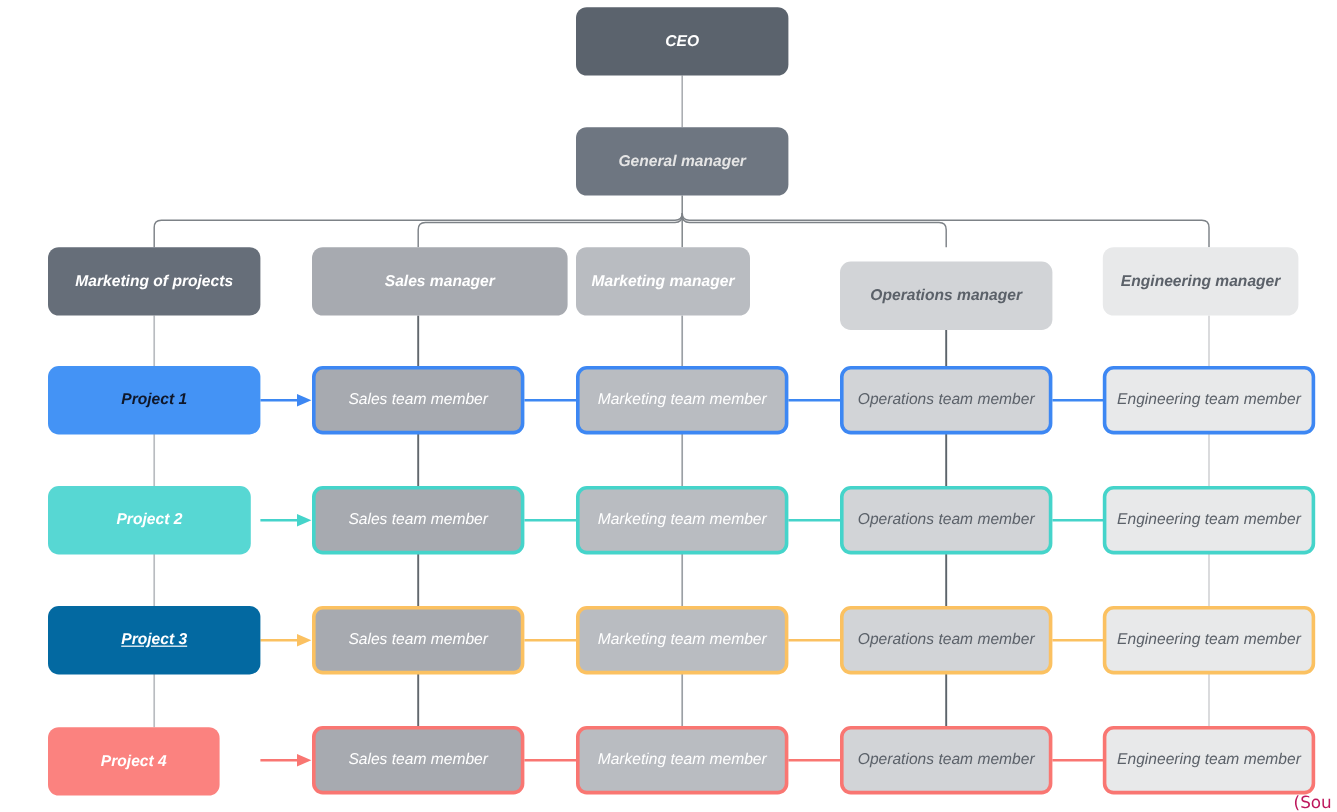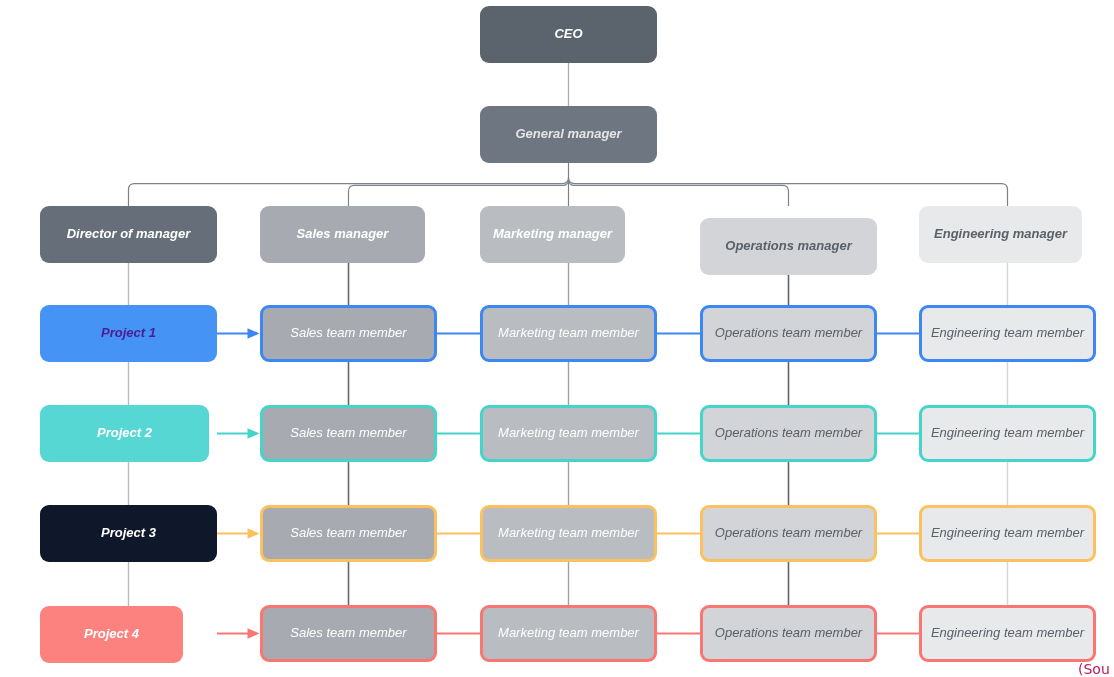--- a/index.html
+++ b/index.html
@@ -78,35 +78,35 @@
       <path d="M 877 633.5 L 920 633.5" fill="none" stroke="#f97672" stroke-width="2"></path>
     </svg>
   <div id="nodes">
       <div class="node" style="left: 480px; top: 6px; width: 177px; height: 57px; background: rgb(91, 99, 109); color: rgb(255, 255, 255); border-radius: 9px; font-size: 13px; font-weight: bold;">
         <span class="label">CEO</span>
       </div>
       <div class="node" style="left: 480px; top: 106px; width: 177px; height: 57px; background: rgb(110, 118, 129); color: #e5e5e5; border-radius: 9px; font-size: 13px; font-weight: bold;">
         <span class="label">General manager</span>
       </div>
       <div class="node" style="left: 40px; top: 206px; width: 177px; height: 57px; background: rgb(102, 110, 121); color: rgb(255, 255, 255); border-radius: 9px; font-size: 13px; font-weight: bold;">
-        <span class="label">Director of manager</span>
+        <span class="label">Marketing of projects</span>
       </div>
-      <div class="node" style="left: 260px; top: 206px; width: 165px; height: 57px; background: rgb(167, 170, 176); color: rgb(255, 255, 255); border-radius: 9px; font-size: 13px; font-weight: bold;">
+      <div class="node" style="left: 260px; top: 206px; width: 213px; height: 57px; background: rgb(167, 170, 176); color: rgb(255, 255, 255); border-radius: 9px; font-size: 13px; font-weight: bold;">
         <span class="label">Sales manager</span>
       </div>
       <div class="node" style="left: 480px; top: 206px; width: 145px; height: 57px; background: rgb(185, 188, 193); color: rgb(255, 255, 255); border-radius: 9px; font-size: 13px; font-weight: bold;">
         <span class="label">Marketing manager</span>
       </div>
       <div class="node" style="left: 700px; top: 206px; width: 177px; height: 57px; background: rgb(210, 212, 215); color: rgb(91, 97, 105); border-radius: 9px; font-size: 13px; font-weight: bold; margin-top: 12px;">
         <span class="label">Operations manager</span>
       </div>
       <div class="node" style="left: 919px; top: 206px; width: 163px; height: 57px; background: rgb(232, 233, 234); color: rgb(91, 97, 105); border-radius: 9px; font-size: 13px; font-weight: bold;">
         <span class="label">Engineering manager</span>
       </div>
-      <div class="node" style="left: 40px; top: 305px; width: 177px; height: 57px; background: rgb(68, 147, 245); color: #4c1d95; border-radius: 9px; font-size: 13px; font-weight: bold;">
+      <div class="node" style="left: 40px; top: 305px; width: 177px; height: 57px; background: rgb(68, 147, 245); color: #0f172a; border-radius: 9px; font-size: 13px; font-weight: bold;">
         <span class="label">Project 1</span>
       </div>
       <div class="node" style="left: 260px; top: 305px; width: 177px; height: 57px; background: rgb(167, 170, 176); color: rgb(255, 255, 255); border-radius: 9px; font-size: 13px; font-weight: normal; border: 3px solid rgb(61, 135, 243);">
         <span class="label">Sales team member</span>
       </div>
       <div class="node" style="left: 480px; top: 305px; width: 177px; height: 57px; background: rgb(185, 188, 193); color: rgb(255, 255, 255); border-radius: 9px; font-size: 13px; font-weight: normal; border: 3px solid rgb(61, 135, 243);">
         <span class="label">Marketing team member</span>
       </div>
       <div class="node" style="left: 700px; top: 305px; width: 177px; height: 57px; background: rgb(210, 212, 215); color: rgb(91, 97, 105); border-radius: 9px; font-size: 13px; font-weight: normal; border: 3px solid rgb(61, 135, 243);">
         <span class="label">Operations team member</span>
@@ -122,21 +122,21 @@
       </div>
       <div class="node" style="left: 480px; top: 405px; width: 177px; height: 57px; background: rgb(185, 188, 193); color: rgb(255, 255, 255); border-radius: 9px; font-size: 13px; font-weight: normal; border: 3px solid rgb(69, 212, 202);">
         <span class="label">Marketing team member</span>
       </div>
       <div class="node" style="left: 700px; top: 405px; width: 177px; height: 57px; background: rgb(210, 212, 215); color: rgb(91, 97, 105); border-radius: 9px; font-size: 13px; font-weight: normal; border: 3px solid rgb(69, 212, 202);">
         <span class="label">Operations team member</span>
       </div>
       <div class="node" style="left: 919px; top: 405px; width: 177px; height: 57px; background: rgb(232, 233, 234); color: rgb(91, 97, 105); border-radius: 9px; font-size: 13px; font-weight: normal; border: 3px solid rgb(69, 212, 202);">
         <span class="label">Engineering team member</span>
       </div>
-      <div class="node" style="left: 40px; top: 505px; width: 177px; height: 57px; background: #0f172a; color: rgb(255, 255, 255); border-radius: 9px; font-size: 13px; font-weight: bold;">
+      <div class="node" style="left: 40px; top: 505px; width: 177px; height: 57px; background: #0369a1; color: rgb(255, 255, 255); border-radius: 9px; font-size: 13px; font-weight: bold; text-decoration: underline;">
         <span class="label">Project 3</span>
       </div>
       <div class="node" style="left: 260px; top: 505px; width: 177px; height: 57px; background: rgb(167, 170, 176); color: rgb(255, 255, 255); border-radius: 9px; font-size: 13px; font-weight: normal; border: 3px solid rgb(251, 193, 97);">
         <span class="label">Sales team member</span>
       </div>
       <div class="node" style="left: 480px; top: 505px; width: 177px; height: 57px; background: rgb(185, 188, 193); color: rgb(255, 255, 255); border-radius: 9px; font-size: 13px; font-weight: normal; border: 3px solid rgb(251, 193, 97);">
         <span class="label">Marketing team member</span>
       </div>
       <div class="node" style="left: 700px; top: 505px; width: 177px; height: 57px; background: rgb(210, 212, 215); color: rgb(91, 97, 105); border-radius: 9px; font-size: 13px; font-weight: normal; border: 3px solid rgb(251, 193, 97);">
         <span class="label">Operations team member</span>

